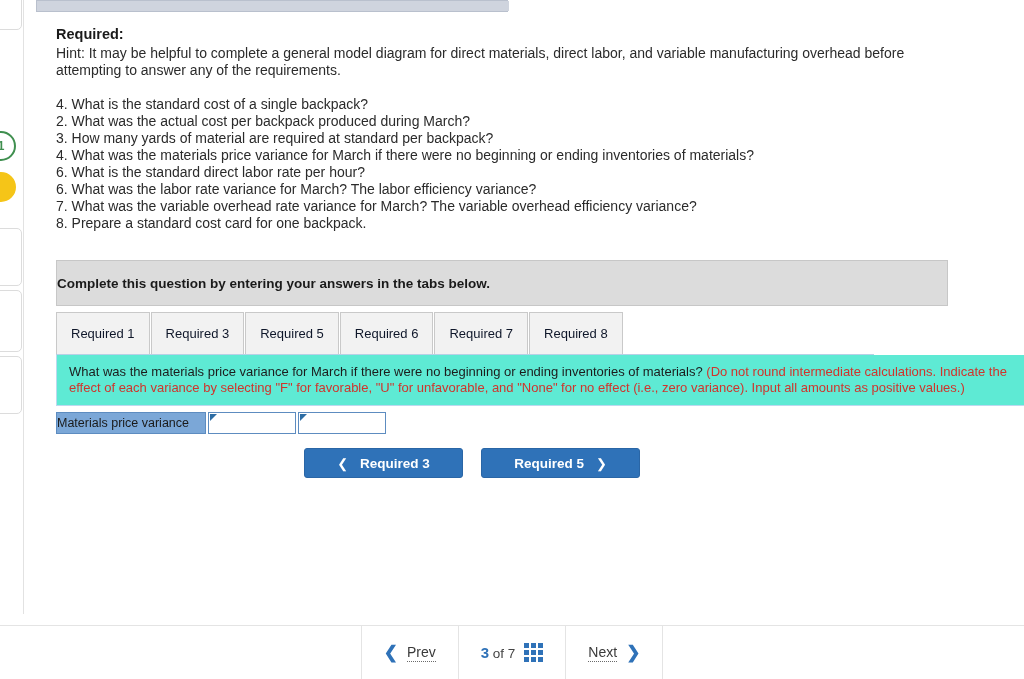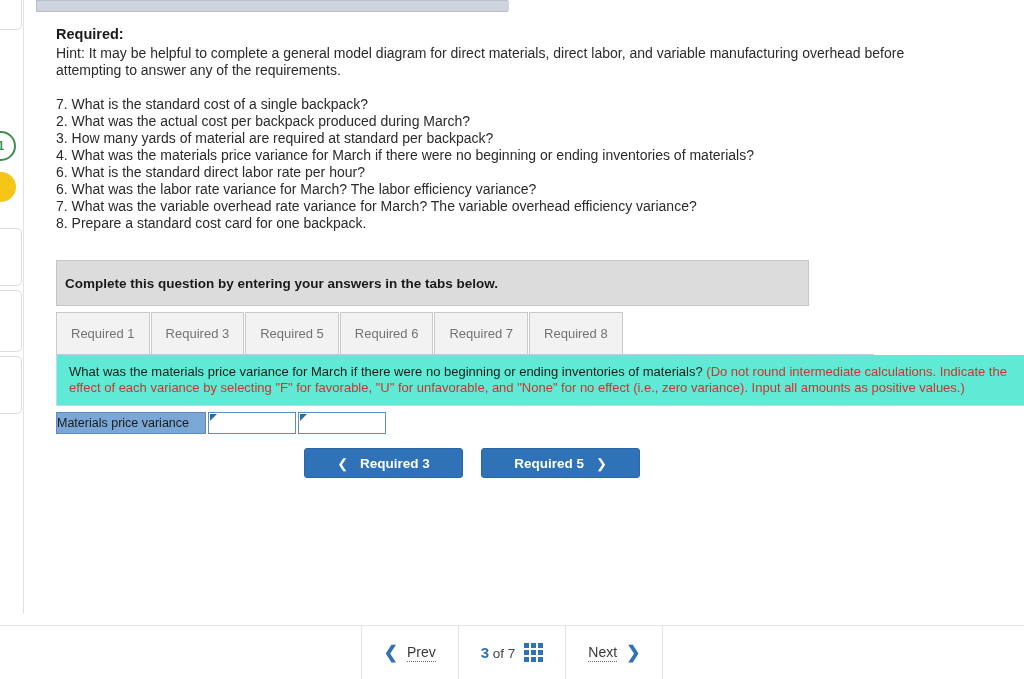--- a/index.html
+++ b/index.html
@@ -127,27 +127,27 @@
   .q-list li {
     font-size: 14px;
     color: #2b2b2b;
     line-height: 17px;
     white-space: nowrap;
   }
 
   
   .banner {
     margin-top: 28px;
-    width: 753px;
+    width: 892px;
     height: 46px;
     background: #dcdcdc;
     border: 1px solid #c7c7c7;
     display: flex;
     align-items: center;
-    padding-left: 8px;
+    padding-left: 0;
   }
   .banner-text {
     font-size: 13.5px;
     font-weight: bold;
     color: #1a1a1a;
   }
 
   
   .tabstrip {
     position: relative;
@@ -163,21 +163,21 @@
     min-width: 91px;
     padding: 0 14px;
     margin-right: 1px;
     background: #f2f2f2;
     border: 1px solid #c9c9c9;
     border-bottom: none;
     display: flex;
     align-items: center;
     justify-content: center;
     font-size: 13px;
-    color: #737373;
+    color: #0f172a;
     cursor: pointer;
     user-select: none;
   }
   .tab.active {
     background: #ffffff;
     border: 1px dotted #2e6da4;
     border-bottom: 1px solid #ffffff;
     outline: 1px dotted #2e6da4;
     outline-offset: -2px;
     position: relative;
@@ -344,21 +344,21 @@
   <div class="hscroll-track">
     <div class="hscroll-thumb"></div>
   </div>
 
   <div class="content">
 
     <div class="req-title">Required:</div>
     <p class="hint">Hint:  It may be helpful to complete a general model diagram for direct materials, direct labor, and variable manufacturing overhead before attempting to answer any of the requirements.</p>
 
     <ul class="q-list" id="question-list">
-        <li>7. What is the standard cost of a single backpack?</li>
+        <li>4. What is the standard cost of a single backpack?</li>
         <li>2. What was the actual cost per backpack produced during March?</li>
         <li>3. How many yards of material are required at standard per backpack?</li>
         <li>4. What was the materials price variance for March if there were no beginning or ending inventories of materials?</li>
         <li>6. What is the standard direct labor rate per hour?</li>
         <li>6. What was the labor rate variance for March? The labor efficiency variance?</li>
         <li>7. What was the variable overhead rate variance for March? The variable overhead efficiency variance?</li>
         <li>8. Prepare a standard cost card for one backpack.</li>
       </ul>
 
     <div class="banner">

